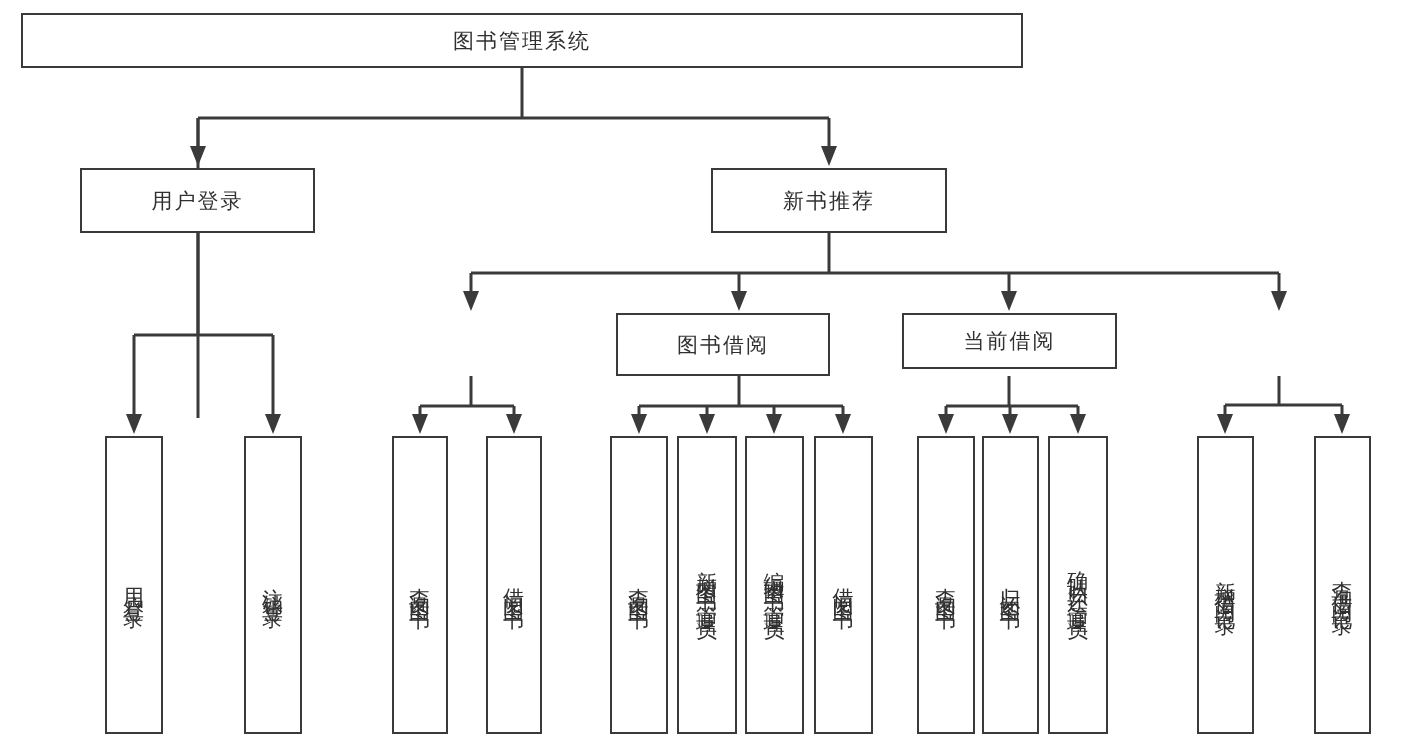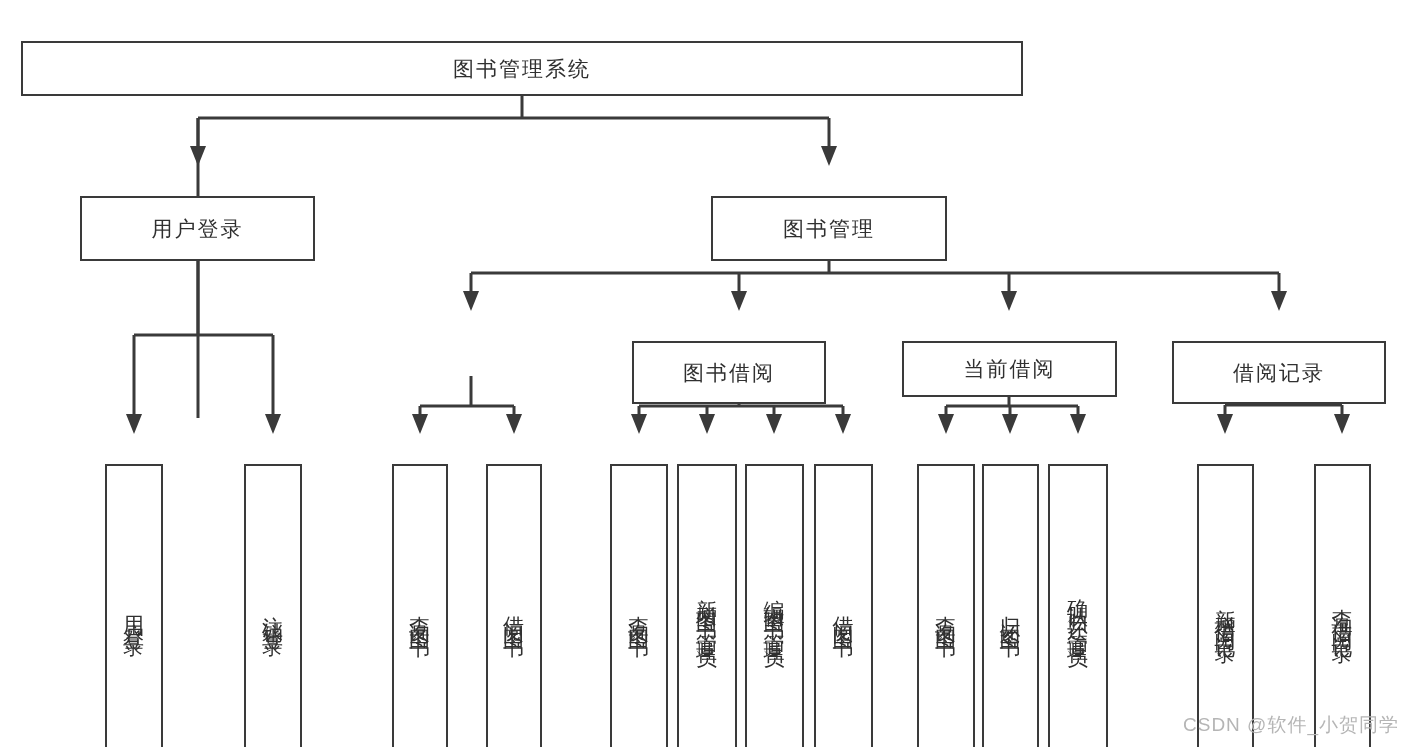--- a/index.html
+++ b/index.html
@@ -24,21 +24,20 @@
   .node {
     position: absolute;
     box-sizing: border-box;
     background: #ffffff;
     border: 2.5px solid #3a3a3a;
     color: #303030;
     display: flex;
     align-items: center;
     justify-content: center;
     z-index: 2;
-    margin-top: 28px;
   }
   .hbox {
     font-size: 21px;
     letter-spacing: 2px;
     white-space: nowrap;
   }
   .vbox {
     writing-mode: vertical-rl;
     font-size: 21px;
     letter-spacing: 7px;
@@ -98,39 +97,37 @@
       <polygon points="1002,414 1018,414 1010,434"></polygon>
       <polygon points="1070,414 1086,414 1078,434"></polygon>
       <polygon points="1217,414 1233,414 1225,434"></polygon>
       <polygon points="1334,414 1350,414 1342,434"></polygon>
     </g>
   </svg>
 
   <div class="node hbox" style="left:21px;top:13px;width:1002px;height:55px">图书管理系统</div>
 
   <div class="node hbox" style="left:80px;top:168px;width:235px;height:65px">用户登录</div>
-  <div class="node hbox" style="left:711px;top:168px;width:236px;height:65px">图书管理</div>
+  <div class="node hbox" style="left:711px;top:168px;width:236px;height:65px">新书推荐</div>
 
-  <div class="node hbox" style="left:632px;top:313px;width:194px;height:63px">图书借阅</div>
+  <div class="node hbox" style="left:616px;top:313px;width:214px;height:63px">图书借阅</div>
   <div class="node hbox" style="left:902px;top:313px;width:215px;height:56px">当前借阅</div>
-  <div class="node hbox" style="left:1172px;top:313px;width:214px;height:63px">借阅记录</div>
 
   <div class="node vbox" style="left:105px;top:436px;width:58px;height:298px">用户登录</div>
   <div class="node vbox" style="left:244px;top:436px;width:58px;height:298px">注销登录</div>
 
   <div class="node vbox" style="left:392px;top:436px;width:56px;height:298px">查询图书</div>
   <div class="node vbox" style="left:486px;top:436px;width:56px;height:298px">借阅图书</div>
 
   <div class="node vbox" style="left:610px;top:436px;width:58px;height:298px">查询图书</div>
   <div class="node vbox" style="left:677px;top:436px;width:60px;height:298px">新增图书（管理员）</div>
   <div class="node vbox" style="left:745px;top:436px;width:59px;height:298px">编辑图书（管理员）</div>
   <div class="node vbox" style="left:814px;top:436px;width:59px;height:298px">借阅图书</div>
 
   <div class="node vbox" style="left:917px;top:436px;width:58px;height:298px">查询图书</div>
   <div class="node vbox" style="left:982px;top:436px;width:57px;height:298px">归还图书</div>
   <div class="node vbox" style="left:1048px;top:436px;width:60px;height:298px">确认归还（管理员）</div>
 
   <div class="node vbox" style="left:1197px;top:436px;width:57px;height:298px">新增借阅记录</div>
   <div class="node vbox" style="left:1314px;top:436px;width:57px;height:298px">查询借阅记录</div>
 
-  <div id="watermark">CSDN @软件_小贺同学</div>
 
 </div>
 
 </body></html>

